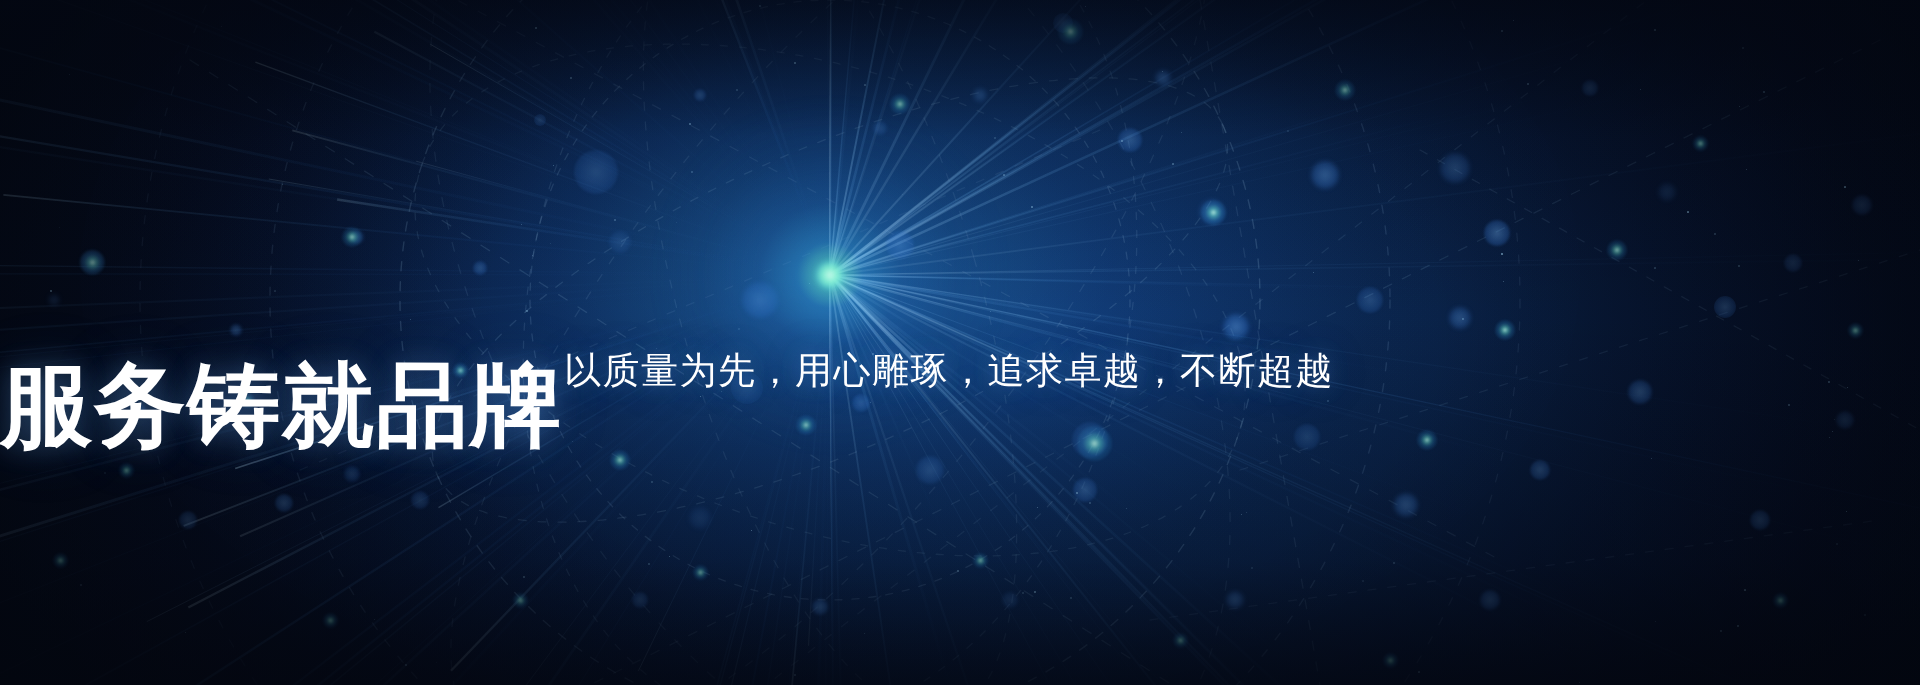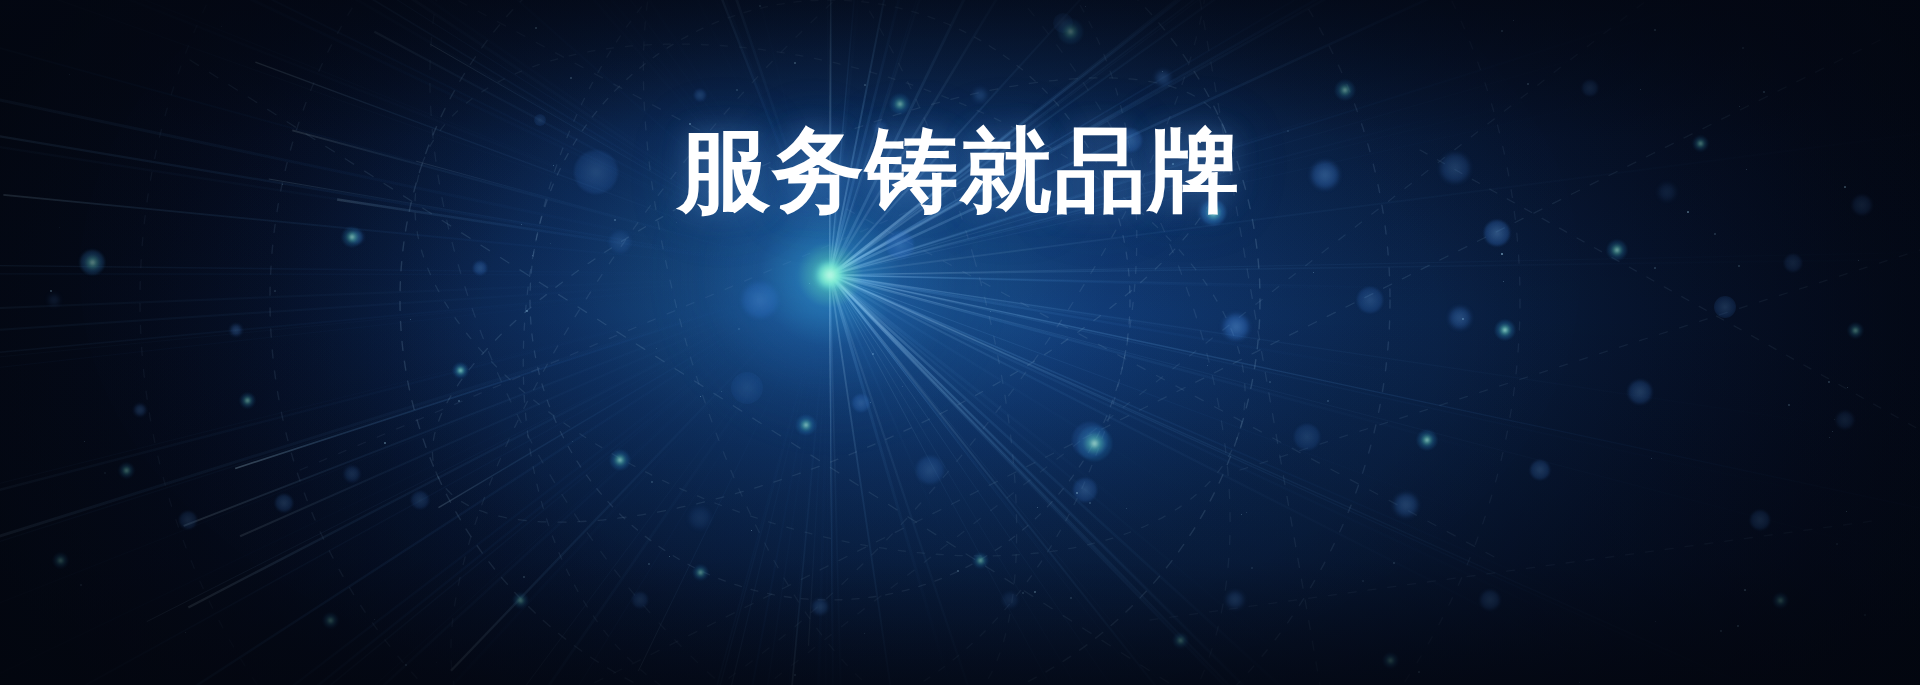--- a/index.html
+++ b/index.html
@@ -55,21 +55,21 @@
   
   .net{ position:absolute; left:0; top:0; width:1920px; height:685px; }
 
   
   .dot{ position:absolute; border-radius:50%; }
 
   
   .content{
     position:absolute; left:0; top:0;
     width:1920px; height:685px;
-    display:flex; flex-direction:column; align-items:center;
+    display:flex; align-items:center;
     pointer-events:none;
   }
   .headline{
     margin-top:124px;
     font-size:92px; line-height:1.0;
     font-weight:bold;
     color:#ffffff;
     letter-spacing:2px;
     white-space:nowrap;
     text-shadow:0 0 26px rgba(120,190,255,.30), 0 0 60px rgba(40,110,210,.22);
@@ -491,15 +491,16 @@
       <div class="dot" style="left: 870px; top: 402px; width: 1.2px; height: 1.2px; background: rgba(170, 225, 255, 0.36);"></div>
     </div>
 
   <div class="glow-core"></div>
   <div class="glow-core2"></div>
   <div class="bg-vignette"></div>
   <div class="bg-darkband"></div>
 
   <div class="content">
     <div class="headline">服务铸就品牌</div>
+    <div class="tagline">以质量为先，用心雕琢，追求卓越，不断超越</div>
   </div>
 
 </div>
 
 </body></html>

